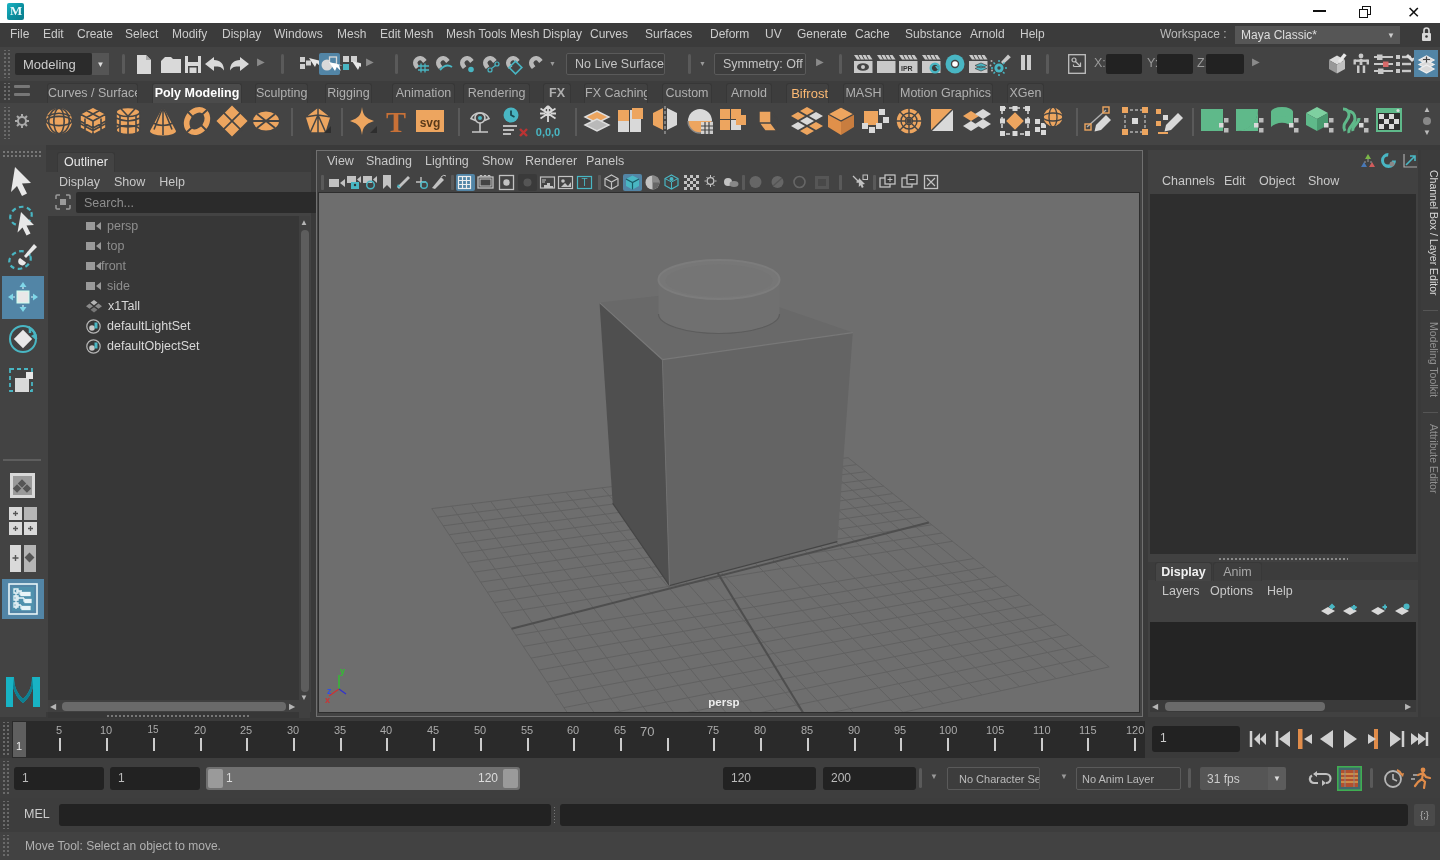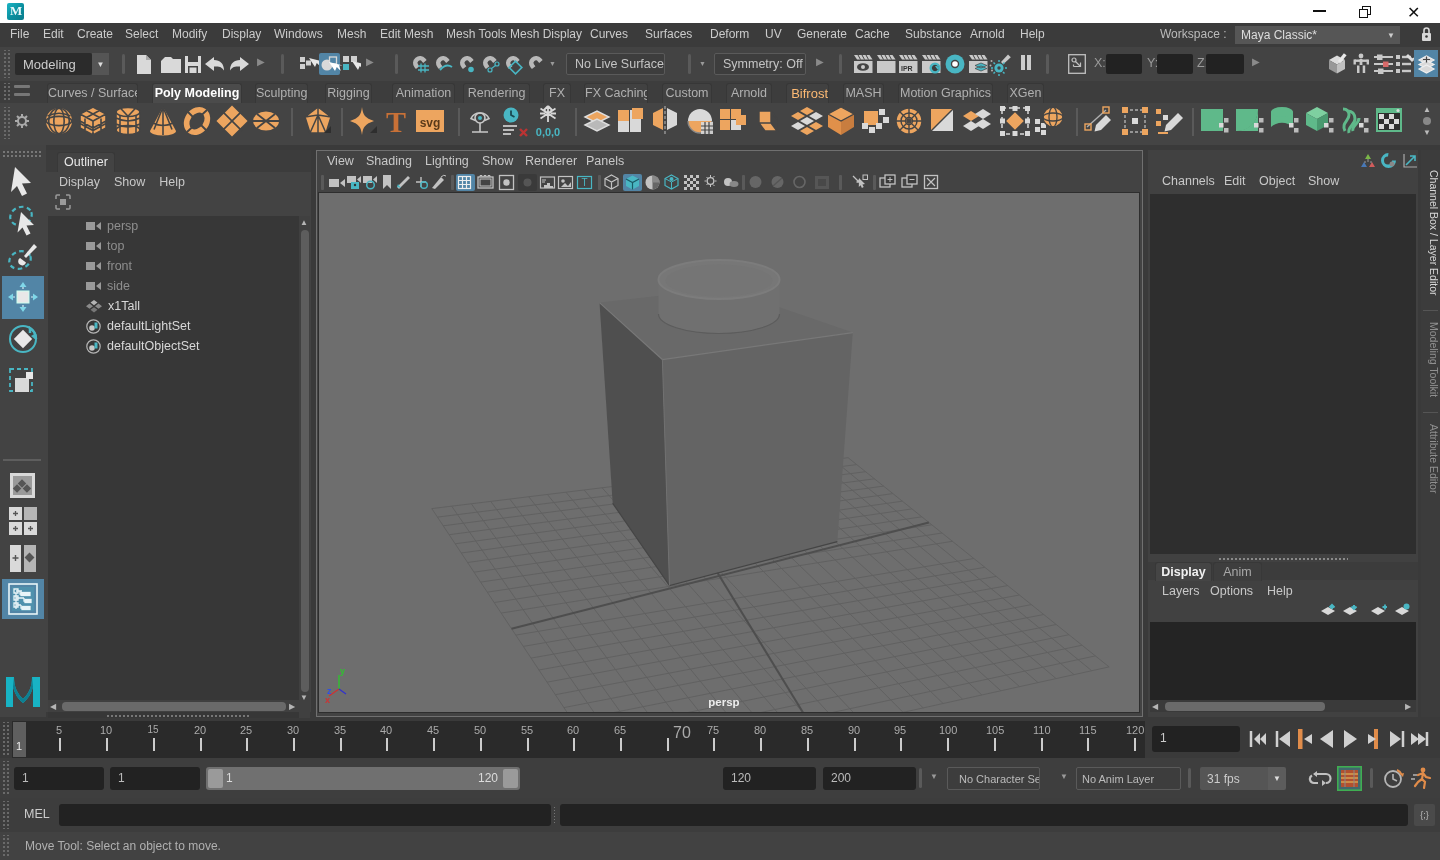--- a/index.html
+++ b/index.html
@@ -278,21 +278,21 @@
       <g stroke="#aaa" stroke-width="2">
         <path d="M10 3 v3 M10 14 v3 M3 10 h3 M14 10 h3 M5 5 l2 2 M13 13 l2 2 M5 15 l2 -2 M13 7 l2 -2"></path>
       </g>
     </svg>
 <div class="abs" style="left:47px;top:2px;width:91px;height:20px;background:#414141;border:1px solid #373737;border-bottom:none;border-radius:3px 3px 0 0;color:#b0b0b0;font-weight:normal;font-size:12.5px;text-align:center;line-height:19px;white-space:nowrap;overflow:hidden">Curves / Surfaces</div>
 <div class="abs" style="left:152px;top:2px;width:90px;height:20px;background:#4b4b4b;border:1px solid #373737;border-bottom:none;border-radius:3px 3px 0 0;color:#ffffff;font-weight:bold;font-size:12.5px;text-align:center;line-height:19px;white-space:nowrap;overflow:hidden">Poly Modeling</div>
 <div class="abs" style="left:255px;top:2px;width:53px;height:20px;background:#414141;border:1px solid #373737;border-bottom:none;border-radius:3px 3px 0 0;color:#b0b0b0;font-weight:normal;font-size:12.5px;text-align:center;line-height:19px;white-space:nowrap;overflow:hidden">Sculpting</div>
 <div class="abs" style="left:325px;top:2px;width:47px;height:20px;background:#414141;border:1px solid #373737;border-bottom:none;border-radius:3px 3px 0 0;color:#b0b0b0;font-weight:normal;font-size:12.5px;text-align:center;line-height:19px;white-space:nowrap;overflow:hidden">Rigging</div>
 <div class="abs" style="left:392px;top:2px;width:63px;height:20px;background:#414141;border:1px solid #373737;border-bottom:none;border-radius:3px 3px 0 0;color:#b0b0b0;font-weight:normal;font-size:12.5px;text-align:center;line-height:19px;white-space:nowrap;overflow:hidden">Animation</div>
 <div class="abs" style="left:463px;top:2px;width:67px;height:20px;background:#414141;border:1px solid #373737;border-bottom:none;border-radius:3px 3px 0 0;color:#b0b0b0;font-weight:normal;font-size:12.5px;text-align:center;line-height:19px;white-space:nowrap;overflow:hidden">Rendering</div>
-<div class="abs" style="left:543px;top:2px;width:28px;height:20px;background:#414141;border:1px solid #373737;border-bottom:none;border-radius:3px 3px 0 0;color:#b0b0b0;font-weight:normal;font-size:12.5px;text-align:center;line-height:19px;white-space:nowrap;overflow:hidden">FX</div>
+<div class="abs" style="left:543px;top:2px;width:28px;height:20px;background:#414141;border:1px solid #373737;border-bottom:none;border-radius:3px 3px 0 0;color:#b0b0b0;font-weight:bold;font-size:12.5px;text-align:center;line-height:19px;white-space:nowrap;overflow:hidden">FX</div>
 <div class="abs" style="left:584px;top:2px;width:64px;height:20px;background:#414141;border:1px solid #373737;border-bottom:none;border-radius:3px 3px 0 0;color:#b0b0b0;font-weight:normal;font-size:12.5px;text-align:center;line-height:19px;white-space:nowrap;overflow:hidden">FX Caching</div>
 <div class="abs" style="left:662px;top:2px;width:50px;height:20px;background:#414141;border:1px solid #373737;border-bottom:none;border-radius:3px 3px 0 0;color:#b0b0b0;font-weight:normal;font-size:12.5px;text-align:center;line-height:19px;white-space:nowrap;overflow:hidden">Custom</div>
 <div class="abs" style="left:726px;top:2px;width:46px;height:20px;background:#414141;border:1px solid #373737;border-bottom:none;border-radius:3px 3px 0 0;color:#b0b0b0;font-weight:normal;font-size:12.5px;text-align:center;line-height:19px;white-space:nowrap;overflow:hidden">Arnold</div>
 <div class="abs" style="left:786px;top:2px;width:43px;height:20px;background:#414141;border:1px solid #373737;border-bottom:none;border-radius:3px 3px 0 0;color:#fdba74;font-weight:normal;font-size:13px;text-align:right;line-height:19px;white-space:nowrap;overflow:hidden">Bifrost</div>
 <div class="abs" style="left:843px;top:2px;width:41px;height:20px;background:#414141;border:1px solid #373737;border-bottom:none;border-radius:3px 3px 0 0;color:#b0b0b0;font-weight:normal;font-size:12.5px;text-align:center;line-height:19px;white-space:nowrap;overflow:hidden">MASH</div>
 <div class="abs" style="left:898px;top:2px;width:95px;height:20px;background:#414141;border:1px solid #373737;border-bottom:none;border-radius:3px 3px 0 0;color:#b0b0b0;font-weight:normal;font-size:12.5px;text-align:center;line-height:19px;white-space:nowrap;overflow:hidden">Motion Graphics</div>
 <div class="abs" style="left:1007px;top:2px;width:37px;height:20px;background:#414141;border:1px solid #373737;border-bottom:none;border-radius:3px 3px 0 0;color:#b0b0b0;font-weight:normal;font-size:12.5px;text-align:center;line-height:19px;white-space:nowrap;overflow:hidden">XGen</div>
 <svg class="abs" style="left:43px;top:24px" width="32" height="34" viewBox="0 0 32 34">
       <circle cx="16" cy="16" r="13" fill="#eda55f"></circle>
       <g fill="none" stroke="#444444" stroke-width="1.6">
@@ -717,41 +717,42 @@
       <span style="padding:0 7px">Display</span>
       <span style="padding:0 7px">Show</span>
       <span style="padding:0 7px">Help</span>
     </div>
 <svg class="abs" style="left:9px;top:44px" width="16" height="16" viewBox="0 0 16 16">
       <g stroke="#9a9a9a" stroke-width="1.5" fill="none">
         <path d="M1 5 V2 a1 1 0 0 1 1 -1 H5 M11 1 h3 a1 1 0 0 1 1 1 V5 M15 11 v3 a1 1 0 0 1 -1 1 H11 M5 15 H2 a1 1 0 0 1 -1 -1 V11"></path>
       </g>
       <rect x="5" y="5" width="6" height="6" fill="#9a9a9a"></rect>
     </svg>
+<div class="abs row" style="left:30px;top:42px;width:273px;height:21px;background:#2b2b2b;border-radius:2px;color:#8e8e8e;padding-left:8px;font-size:12.5px">Search...<span style="position:absolute;right:8px;top:6px;font-size:9px;color:#ccc">▼</span></div>
 <div class="abs" style="left:2px;top:66px;width:252px;height:546px;background:#373737"></div>
 <div class="abs row" style="left:40px;top:66px;height:20px;color:#8e8e8e;font-size:12.5px">
       <svg width="15" height="11" viewBox="0 0 15 11" style="vertical-align:-1px">
         <rect x="0" y="1" width="9" height="8" fill="#999"></rect>
         <path d="M10 5 L15 1 v8 Z" fill="#999"></path>
       </svg>
       <span style="margin-left:6px">persp</span>
     </div>
 <div class="abs row" style="left:40px;top:86px;height:20px;color:#8e8e8e;font-size:12.5px">
       <svg width="15" height="11" viewBox="0 0 15 11" style="vertical-align:-1px">
         <rect x="0" y="1" width="9" height="8" fill="#999"></rect>
         <path d="M10 5 L15 1 v8 Z" fill="#999"></path>
       </svg>
       <span style="margin-left:6px">top</span>
     </div>
 <div class="abs row" style="left:40px;top:106px;height:20px;color:#8e8e8e;font-size:12.5px">
       <svg width="15" height="11" viewBox="0 0 15 11" style="vertical-align:-1px">
         <rect x="0" y="1" width="9" height="8" fill="#999"></rect>
         <path d="M10 5 L15 1 v8 Z" fill="#999"></path>
       </svg>
-      <span style="margin-left:6px">front</span>
+      <span style="">front</span>
     </div>
 <div class="abs row" style="left:40px;top:126px;height:20px;color:#8e8e8e;font-size:12.5px">
       <svg width="15" height="11" viewBox="0 0 15 11" style="vertical-align:-1px">
         <rect x="0" y="1" width="9" height="8" fill="#999"></rect>
         <path d="M10 5 L15 1 v8 Z" fill="#999"></path>
       </svg>
       <span style="margin-left:6px">side</span>
     </div>
 <div class="abs row" style="left:40px;top:146px;height:20px;color:#d8d8d8;font-size:12.5px">
       <svg width="16" height="13" viewBox="0 0 16 13" style="vertical-align:-1px">
@@ -1106,21 +1107,21 @@
     <div class="abs" style="left:425px;top:6px;width:16px;text-align:center;color:#aaa;font-size:11px">45</div>
     <div class="abs" style="left:433px;top:20px;width:2px;height:13px;background:#ccc"></div>
     <div class="abs" style="left:472px;top:6px;width:16px;text-align:center;color:#aaa;font-size:11px">50</div>
     <div class="abs" style="left:480px;top:20px;width:2px;height:13px;background:#ccc"></div>
     <div class="abs" style="left:519px;top:6px;width:16px;text-align:center;color:#aaa;font-size:11px">55</div>
     <div class="abs" style="left:527px;top:20px;width:2px;height:13px;background:#ccc"></div>
     <div class="abs" style="left:565px;top:6px;width:16px;text-align:center;color:#aaa;font-size:11px">60</div>
     <div class="abs" style="left:573px;top:20px;width:2px;height:13px;background:#ccc"></div>
     <div class="abs" style="left:612px;top:6px;width:16px;text-align:center;color:#aaa;font-size:11px">65</div>
     <div class="abs" style="left:620px;top:20px;width:2px;height:13px;background:#ccc"></div>
-    <div class="abs" style="left:673px;top:6px;width:16px;text-align:center;color:#aaa;font-size:16px">70</div>
+    <div class="abs" style="left:640px;top:6px;width:16px;text-align:left;color:#aaa;font-size:13px">70</div>
     <div class="abs" style="left:667px;top:20px;width:2px;height:13px;background:#ccc"></div>
     <div class="abs" style="left:705px;top:6px;width:16px;text-align:center;color:#aaa;font-size:11px">75</div>
     <div class="abs" style="left:713px;top:20px;width:2px;height:13px;background:#ccc"></div>
     <div class="abs" style="left:752px;top:6px;width:16px;text-align:center;color:#aaa;font-size:11px">80</div>
     <div class="abs" style="left:760px;top:20px;width:2px;height:13px;background:#ccc"></div>
     <div class="abs" style="left:799px;top:6px;width:16px;text-align:center;color:#aaa;font-size:11px">85</div>
     <div class="abs" style="left:807px;top:20px;width:2px;height:13px;background:#ccc"></div>
     <div class="abs" style="left:846px;top:6px;width:16px;text-align:center;color:#aaa;font-size:11px">90</div>
     <div class="abs" style="left:854px;top:20px;width:2px;height:13px;background:#ccc"></div>
     <div class="abs" style="left:892px;top:6px;width:16px;text-align:center;color:#aaa;font-size:11px">95</div>

